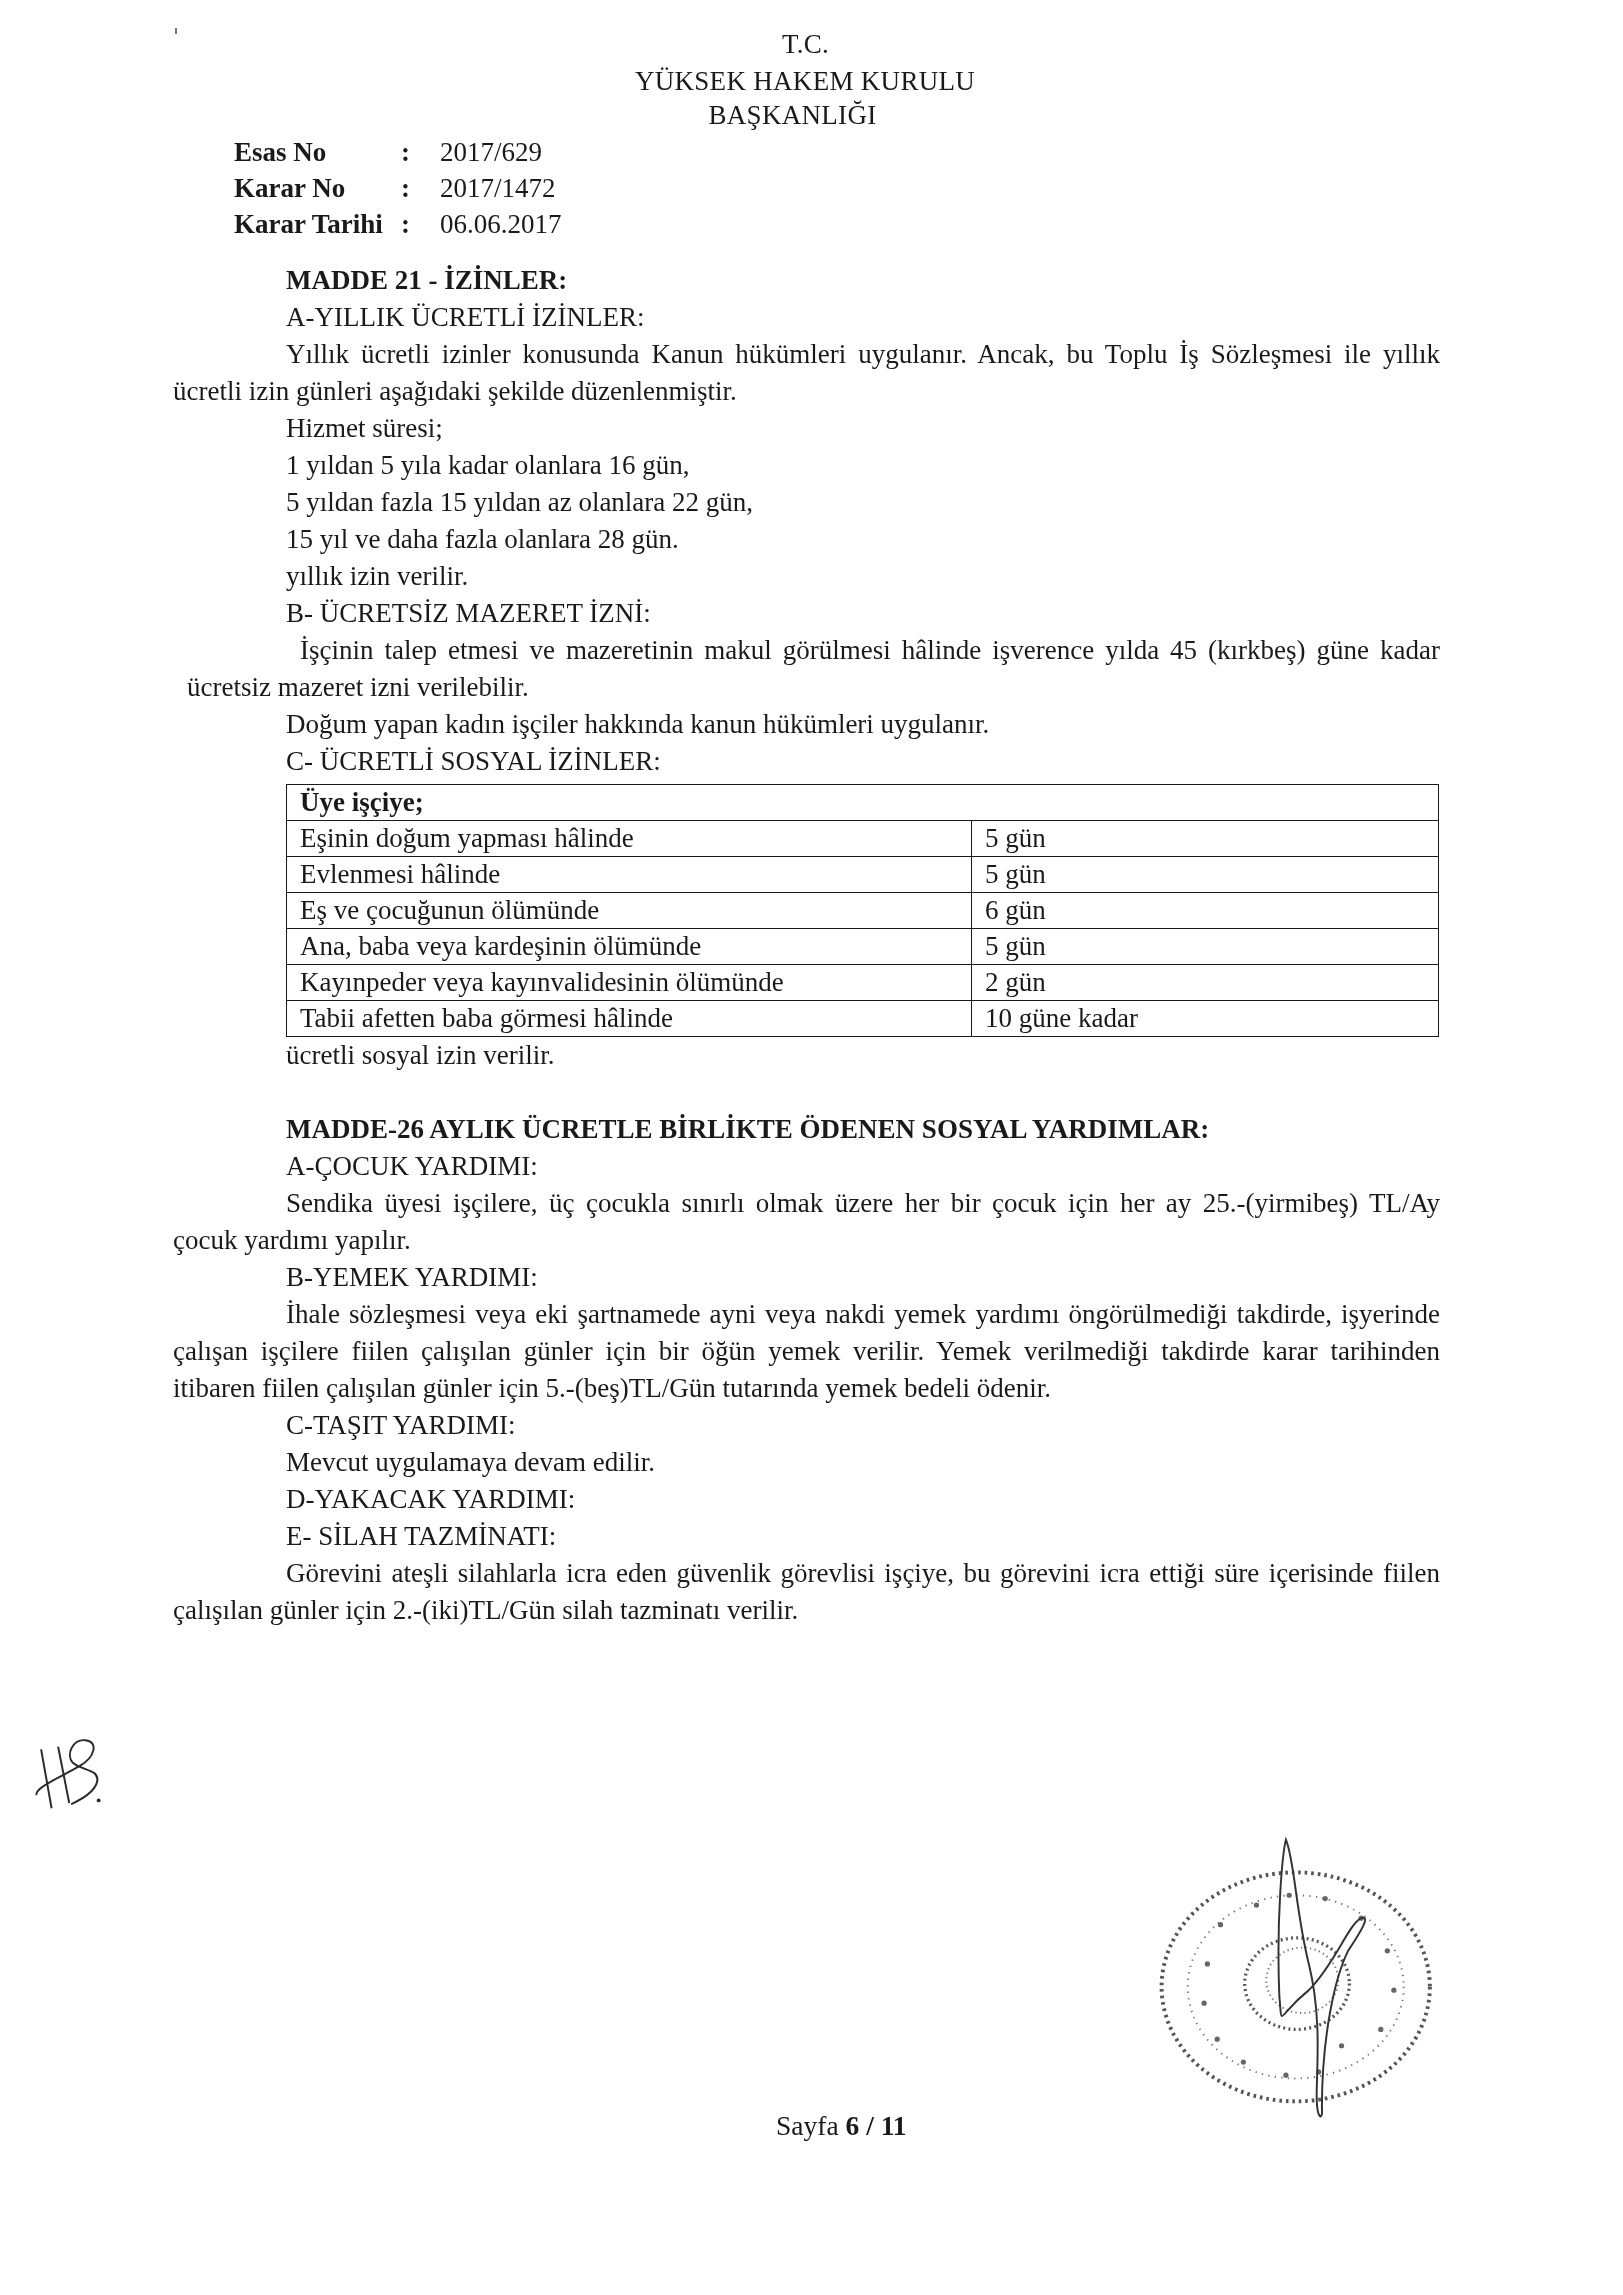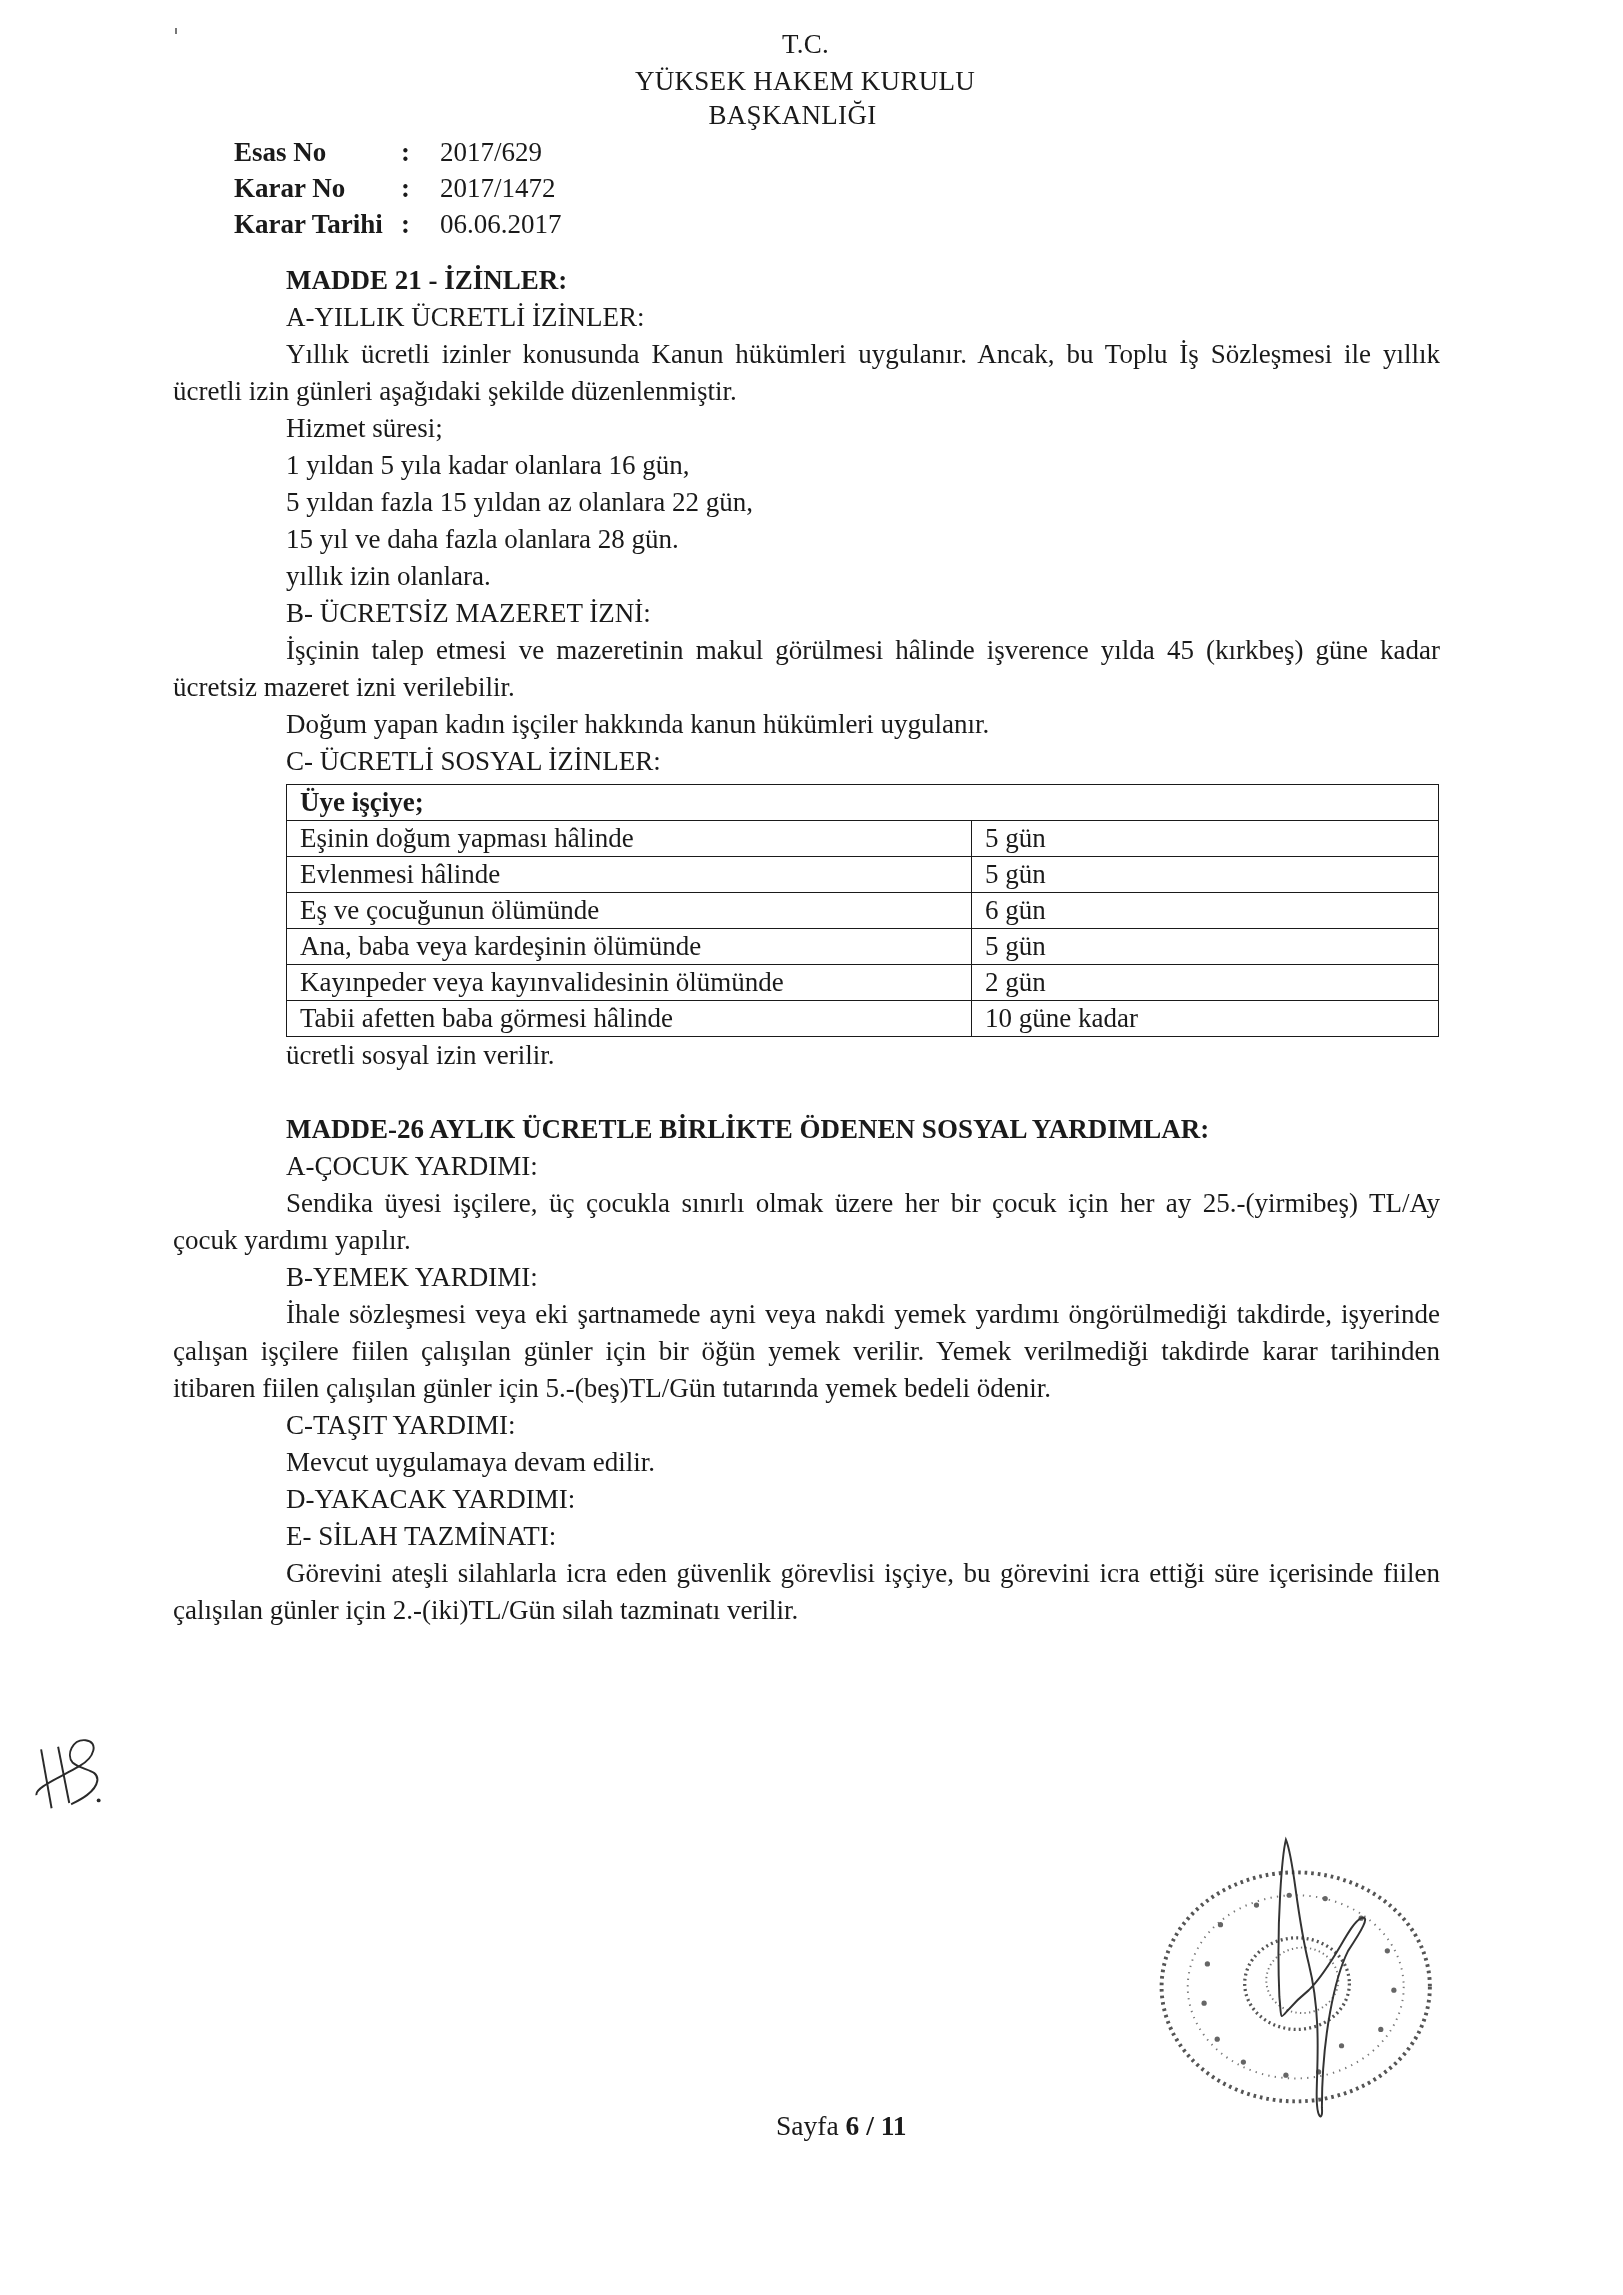--- a/index.html
+++ b/index.html
@@ -77,23 +77,23 @@
 <div class="content">
 
   <section>
     <p class="ind bold">MADDE 21 - İZİNLER:</p>
     <p class="ind">A-YILLIK ÜCRETLİ İZİNLER:</p>
     <p class="just" style="text-indent:113px;">Yıllık ücretli izinler konusunda Kanun hükümleri uygulanır. Ancak, bu Toplu İş Sözleşmesi ile yıllık ücretli izin günleri aşağıdaki şekilde düzenlenmiştir.</p>
     <p class="ind">Hizmet süresi;</p>
     <p class="ind">1 yıldan 5 yıla kadar olanlara 16 gün,</p>
     <p class="ind">5 yıldan fazla 15 yıldan az olanlara 22 gün,</p>
     <p class="ind">15 yıl ve daha fazla olanlara 28 gün.</p>
-    <p class="ind">yıllık izin olanlara.</p>
+    <p class="ind">yıllık izin verilir.</p>
     <p class="ind">B- ÜCRETSİZ MAZERET İZNİ:</p>
-    <p class="just" style="text-indent:113px;">İşçinin talep etmesi ve mazeretinin makul görülmesi hâlinde işverence yılda 45 (kırkbeş) güne kadar ücretsiz mazeret izni verilebilir.</p>
+    <p class="just" style="text-indent:113px;margin-left:14px;">İşçinin talep etmesi ve mazeretinin makul görülmesi hâlinde işverence yılda 45 (kırkbeş) güne kadar ücretsiz mazeret izni verilebilir.</p>
     <p class="ind">Doğum yapan kadın işçiler hakkında kanun hükümleri uygulanır.</p>
     <p class="ind">C- ÜCRETLİ SOSYAL İZİNLER:</p>
 
     <table class="sosyal">
       <tbody>
           <tr>
         <td colspan="2" class="head">Üye işçiye;</td>
       </tr>
       <tr>
         <td class="col-a">Eşinin doğum yapması hâlinde</td>

